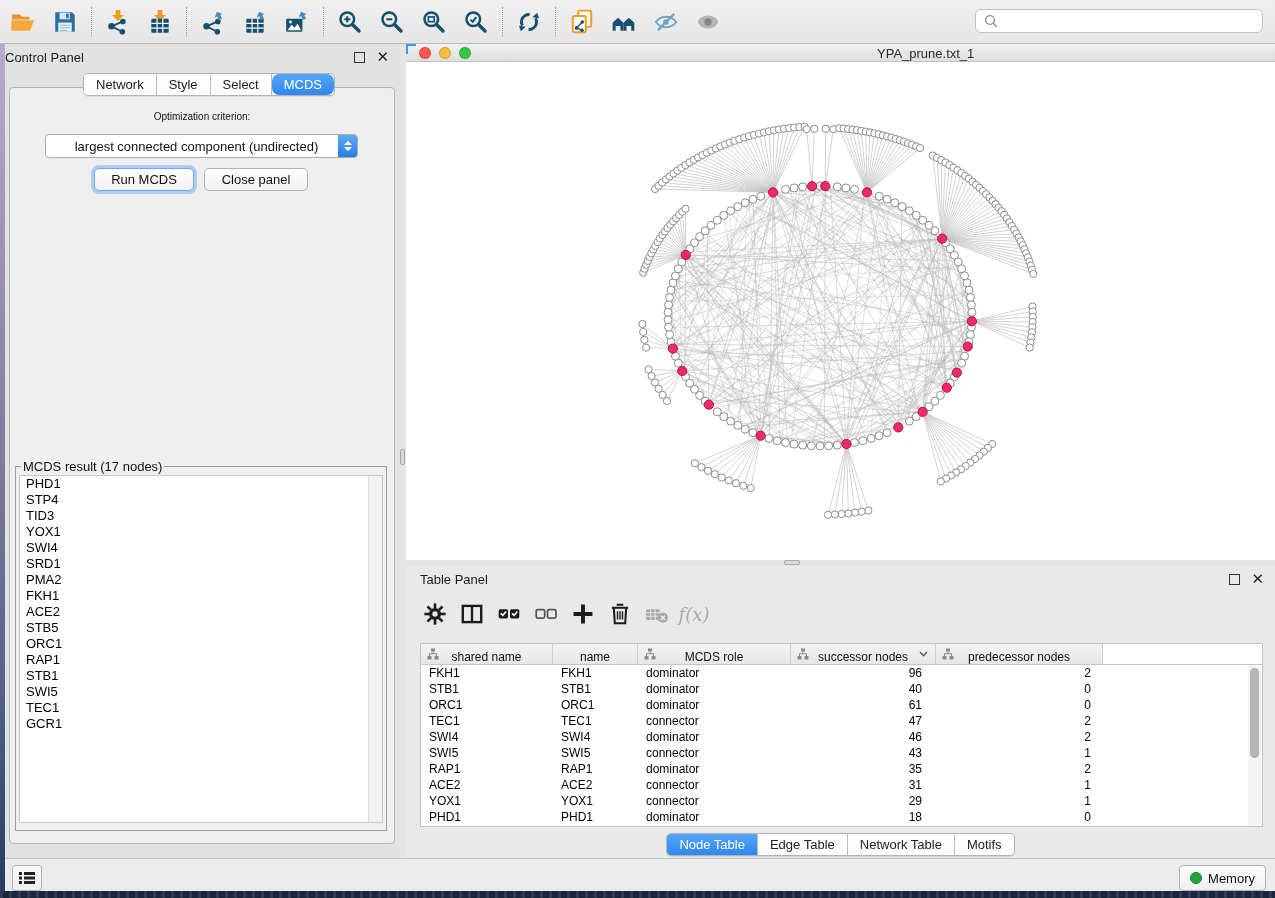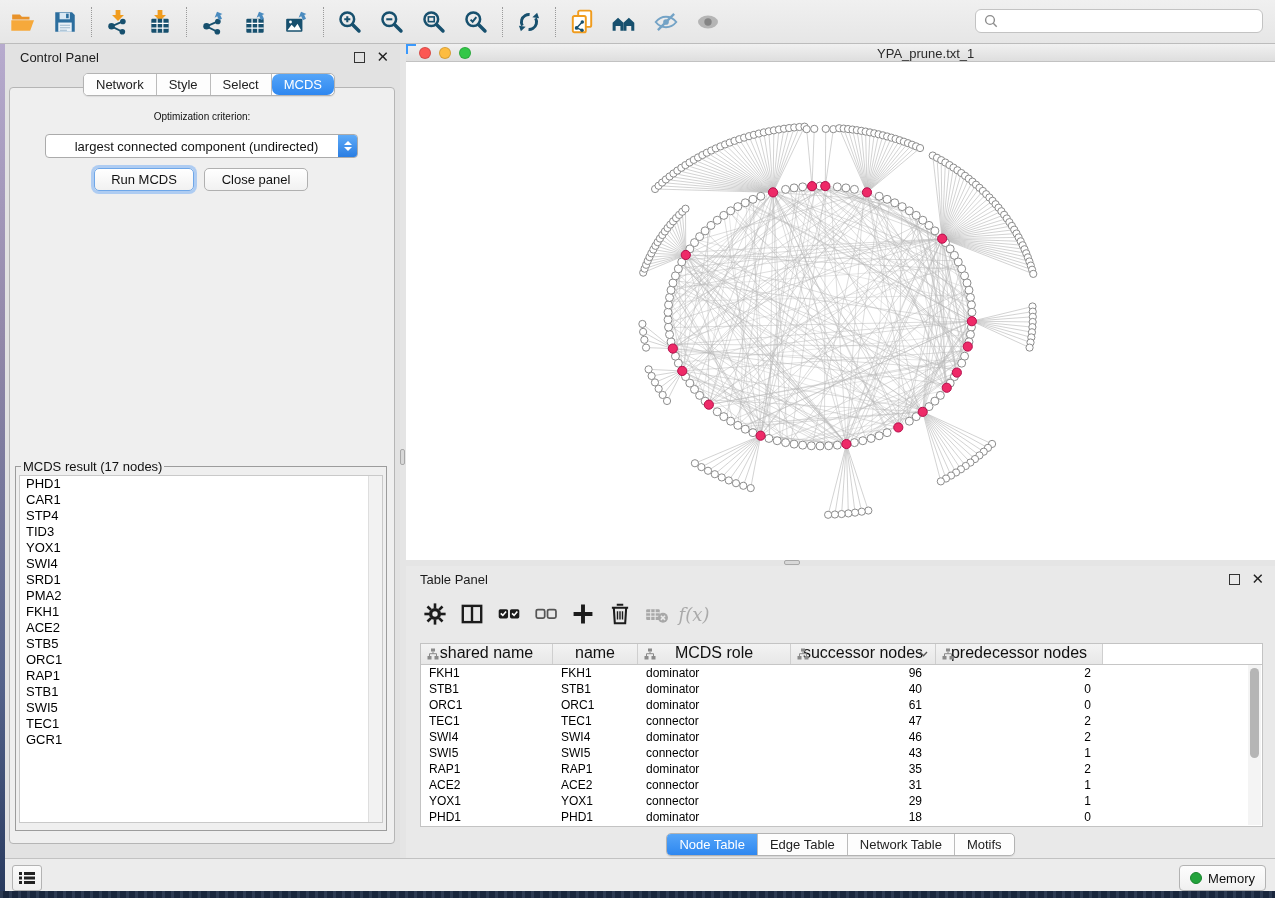--- a/index.html
+++ b/index.html
@@ -14,21 +14,21 @@
   .search{position:absolute;right:12px;top:9px;width:288px;height:24px;background:#fff;
           border:1px solid #c3c3c3;border-radius:6px;display:flex;align-items:center;padding:0 8px;box-sizing:border-box;}
   .search input{border:none;outline:none;flex:1;font-size:13px;margin-left:6px;font-family:inherit;background:transparent;}
   
   .left-sliver{left:0;top:44px;width:5px;height:854px;
      background:linear-gradient(#b7abce,#9187a8 35%,#54628a 75%,#283a5e);}
   .bottomstrip{left:0;top:891px;width:1275px;height:7px;
      background:repeating-linear-gradient(90deg,rgba(255,255,255,0.07) 0 3px,rgba(0,0,0,0.12) 3px 9px),#1c2b45;}
   
   .phead{height:26px;display:flex;align-items:center;font-size:13px;color:#1c1c1c;}
-  .phead .ptitle{padding-left:15px;}
+  .phead .ptitle{padding-left:0;}
   .phead .spacer{flex:1;}
   .float-ic{width:9px;height:9px;border:1.5px solid #333;display:inline-block;margin-right:11px;}
   .close-ic{font-size:15px;font-weight:bold;color:#222;margin-right:11px;line-height:10px;}
   
   .seggroup{display:flex;height:21px;border:1px solid #b3b3b3;border-radius:5px;background:#fff;overflow:hidden;
             box-shadow:0 1px 1px rgba(0,0,0,0.08);}
   .seg{padding:0 12px;font-size:13px;color:#222;display:flex;align-items:center;border-right:1px solid #bcbcbc;background:#fdfdfd;}
   .seg:last-child{border-right:none;border-radius:7px;}
   .seg.active{background:linear-gradient(#55a5f8,#2e87f0);color:#fff;}
   
@@ -68,21 +68,21 @@
   .netcanvas{position:absolute;left:0;top:18px;width:869px;height:498px;background:#fff;}
   .bluecorner{position:absolute;left:0;top:0;width:8px;height:8px;border-left:2px solid #3b99fc;border-top:2px solid #3b99fc;}
   
   .tpanel{left:406px;top:566px;width:869px;height:292px;background:#e9e9e9;}
   .ttoolbar{position:absolute;left:14px;top:27px;height:42px;display:flex;align-items:center;}
   .ttbtn{width:30px;height:32px;display:flex;align-items:center;justify-content:center;margin-right:7px;border-radius:4px;}
   .fx{font-family:"DejaVu Serif","Liberation Serif",serif;font-style:italic;font-size:18px;color:#aaa;}
   .tablewrap{position:absolute;left:14px;top:77px;width:843px;height:184px;background:#fff;border:1px solid #c3c3c3;box-sizing:border-box;}
   .thead{display:flex;height:20px;border-bottom:1px solid #c6c6c6;}
   .th{background:linear-gradient(#f3f3f3,#e7e7e7);border-right:1px solid #cfcfcf;position:relative;
-      display:flex;align-items:flex-start;justify-content:center;font-size:16px;color:#111;box-sizing:border-box;}
+      display:flex;align-items:flex-end;justify-content:center;font-size:12px;color:#111;box-sizing:border-box;}
   .th .colicon{position:absolute;left:6px;top:4px;}
   .th .sort{position:absolute;right:7px;top:7px;}
   .trow{display:flex;height:16px;}
   .td{font-size:12px;color:#000;line-height:16px;box-sizing:border-box;padding-left:8px;white-space:nowrap;overflow:hidden;}
   .td.num{text-align:right;padding-left:0;}
   .tscroll{position:absolute;right:1px;top:21px;bottom:1px;width:13px;background:#f4f4f4;}
   .thumb{position:absolute;left:2px;top:3px;width:9px;height:90px;background:#b5b5b5;border-radius:5px;}
   .bottomtabs-wrap{position:absolute;left:0;right:0;top:267px;display:flex;justify-content:center;}
   
   .statusbar{left:5px;top:858px;width:1270px;height:33px;background:#ececec;border-top:1px solid #c2c2c2;box-sizing:border-box;}
@@ -256,21 +256,20 @@
           <i class="up"></i>
           <i class="dn"></i>
         </span>
     </div>
     <div class="btn runbtn">Run MCDS</div>
     <div class="btn closebtn">Close panel</div>
     <fieldset class="mcdsbox">
       <legend>MCDS result (17 nodes)</legend>
       <div class="mcdslist">
         <div class="mcds-item">PHD1</div>
-          <div class="mcds-item">CAR1</div>
           <div class="mcds-item">STP4</div>
           <div class="mcds-item">TID3</div>
           <div class="mcds-item">YOX1</div>
           <div class="mcds-item">SWI4</div>
           <div class="mcds-item">SRD1</div>
           <div class="mcds-item">PMA2</div>
           <div class="mcds-item">FKH1</div>
           <div class="mcds-item">ACE2</div>
           <div class="mcds-item">STB5</div>
           <div class="mcds-item">ORC1</div>

